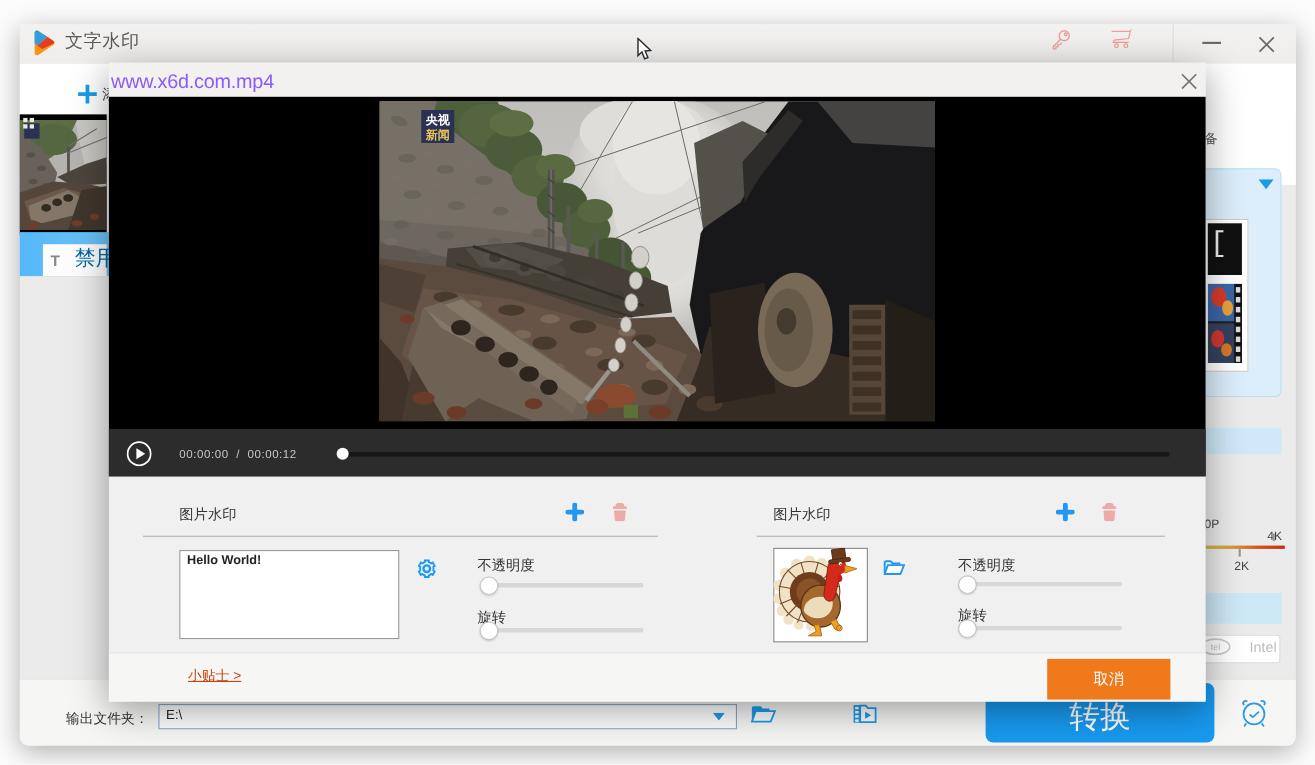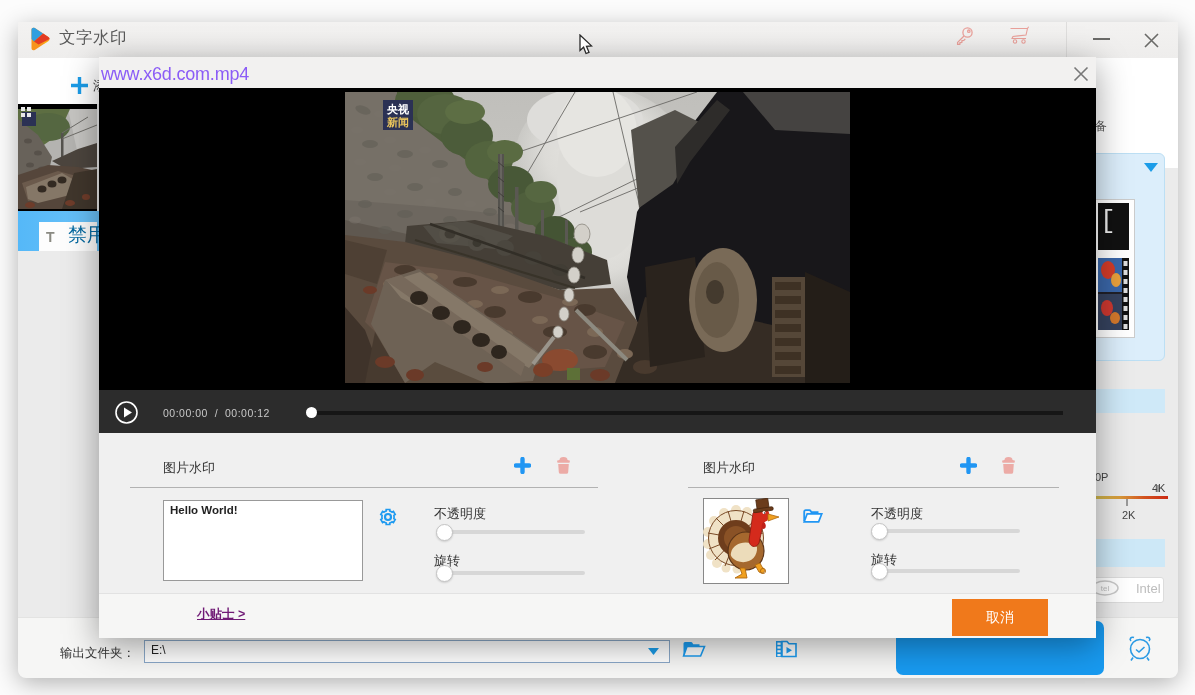--- a/index.html
+++ b/index.html
@@ -10,21 +10,21 @@
 .toolrow{position:absolute;left:0;top:36px;width:100%;height:46px;background:#ffffff;}
 .modal{position:absolute;left:99px;top:57px;width:997px;height:580px;background:#f0f0f0;box-shadow:0 8px 32px rgba(0,0,0,0.38);}
 .mtitle{position:absolute;left:0;top:0;width:100%;height:31px;background:#f2f1f0;}
 .video{position:absolute;left:0;top:31px;width:997px;height:345px;background:#000;}
 .ctrl{position:absolute;left:0;top:302px;width:997px;height:43px;background:#2c2c2c;}
 .sep{position:absolute;height:1px;background:#b2b2b2;}
 .slider{position:absolute;height:4px;background:#d7d7d7;border-radius:2px;}
 .knob{position:absolute;width:15px;height:15px;border-radius:50%;background:#fff;border:1px solid #c4c4c4;box-shadow:0 1px 2px rgba(0,0,0,0.15);}
 .lbl{font-size:13px;color:#333;}
 .btn-ok{position:absolute;left:683px;top:542px;width:161px;height:37px;background:#189dee;color:#fff;font-size:14px;text-align:center;line-height:37px;}
-.btn-cancel{position:absolute;left:853px;top:542px;width:96px;height:37px;background:#f0791b;color:#fff;font-size:14px;text-align:center;line-height:37px;}
+.btn-cancel{position:absolute;left:853px;top:542px;width:112px;height:37px;background:#f0791b;color:#fff;font-size:14px;text-align:center;line-height:37px;}
 </style>
 </head>
 <body>
 <div class="page">
 
   <div class="win">
     <div class="titlebar"></div>
 
     <svg class="abs" style="left:11px;top:5px" width="22" height="24" viewBox="0 0 22 24">
       <path d="M2.5 3 C2.5 1 4 0.2 5.8 1.1 L19 9.8 C21 11 21 13 19 14.2 L5.8 22.9 C4 23.8 2.5 23 2.5 21 Z" fill="#f7941d"></path>
@@ -172,20 +172,21 @@
       <g fill="#fdfdfd">
           <rect x="2.4" y="2.6" width="3.2" height="2.2"></rect>
           <rect x="2.4" y="6.4" width="3.2" height="2.2"></rect>
           <rect x="2.4" y="10.2" width="3.2" height="2.2"></rect>
           <rect x="2.4" y="14" width="3.2" height="2.2"></rect>
         </g>
       <polygon points="11.5,7 17,10.2 11.5,13.4" fill="#1b9cf0"></polygon>
     </svg>
 
     <div class="abs" style="left:878px;top:599px;width:208px;height:54px;background:#189af0;border-radius:7px;"></div>
+    <div class="abs" style="left:878px;top:611px;width:208px;text-align:center;font-size:28px;color:#fff;">转换</div>
 
     <svg class="abs" style="left:1108px;top:613px" width="28" height="28" viewBox="0 0 28 28">
       <g fill="none" stroke="#2a9ae4" stroke-width="1.6">
         <circle cx="14" cy="14" r="9.5"></circle>
         <path d="M5 6 C3 4 5 1.5 8 2.5 M23 6 C25 4 23 1.5 20 2.5 M7 22.5 L5 25.5 M21 22.5 L23 25.5"></path>
         <path d="M10 14.5 L13 17 L18.5 12"></path>
       </g>
     </svg>
   </div>
 
@@ -495,20 +496,20 @@
       <path d="M4.2 5.8 L18.8 5.8 L15.6 13.8 L1.2 13.8 Z" fill="#fdfdfd" stroke="#2196f3" stroke-width="1.7"></path>
     </svg>
     <div class="abs lbl" style="left:772px;top:448px;">不透明度</div>
     <div class="slider" style="left:776px;top:472px;width:145px;"></div>
     <div class="knob" style="left:772px;top:466px;"></div>
     <div class="abs lbl" style="left:772px;top:494px;">旋转</div>
     <div class="slider" style="left:776px;top:512px;width:145px;"></div>
     <div class="knob" style="left:772px;top:506px;"></div>
 
     <div class="abs" style="left:0;top:536px;width:997px;height:44px;background:#f6f6f5;border-top:1px solid #e2e2e2;"></div>
-    <div class="abs" style="left:98px;top:549px;font-size:12.5px;color:#701a75;text-decoration:underline;font-weight:bold;">小贴士 &gt;</div>
+    <div class="abs" style="left:72px;top:549px;font-size:12.5px;color:#c2410c;text-decoration:underline;">小贴士 &gt;</div>
     <div class="btn-cancel">取消</div>
   </div>
 
   <svg class="abs" style="left:579px;top:34px" width="15" height="22" viewBox="0 0 15 22">
     <path d="M1 1 L1 16.5 L4.6 13.2 L7 19.5 L10 18.3 L7.5 12.3 L12.5 11.9 Z" fill="#fff" stroke="#2a2a2a" stroke-width="1.3"></path>
   </svg>
 </div>
 
 </body></html>

